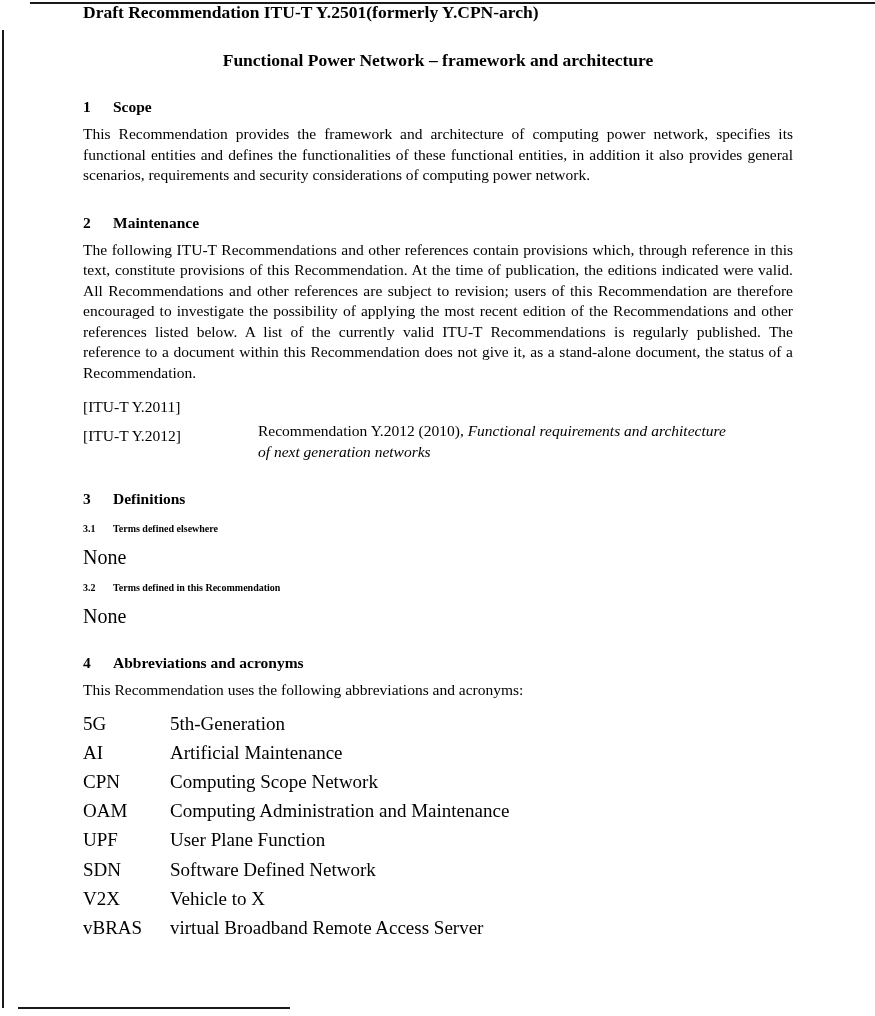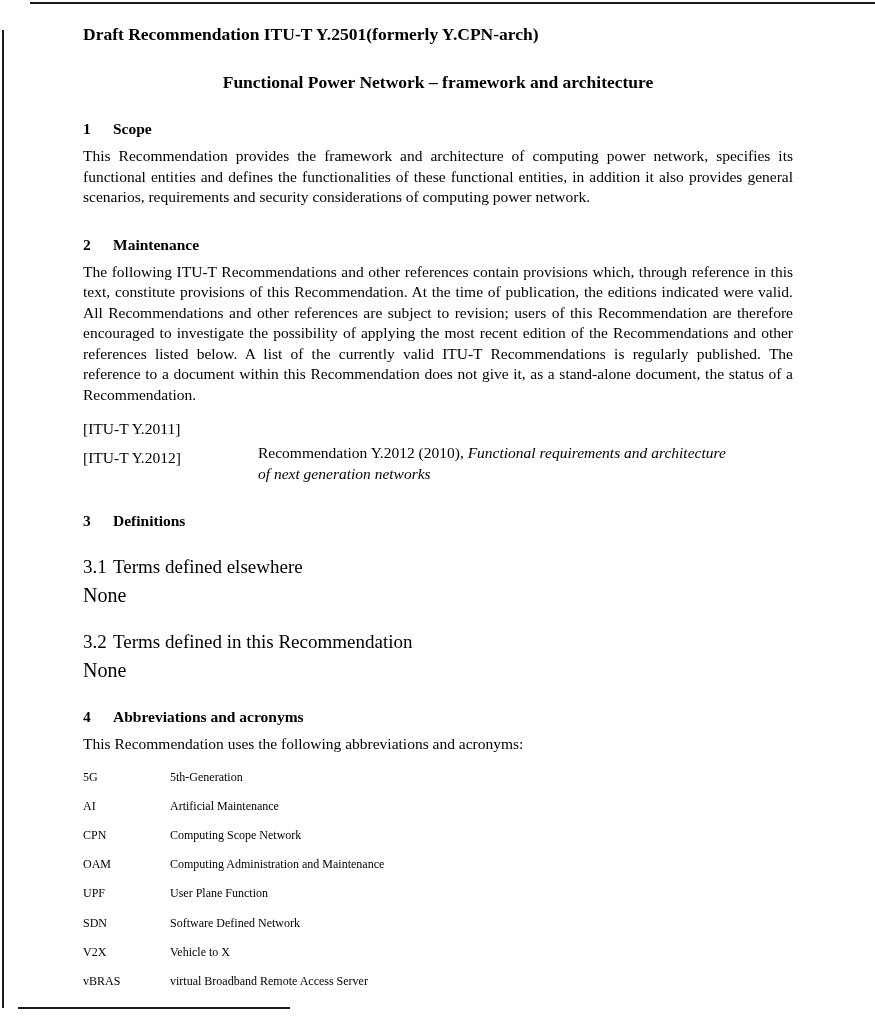--- a/index.html
+++ b/index.html
@@ -32,21 +32,20 @@
     position: absolute;
     left: 18px; top: 1007px;
     width: 272px; height: 2px;
     background: #1a1a1a;
   }
   .content {
     position: absolute;
     left: 83px;
     width: 710px;
     top: 0;
-    padding-top: 22px;
   }
   .doc-title {
     font-size: 17.5px;
     font-weight: bold;
     line-height: 24px;
   }
   .doc-subtitle {
     margin-top: 24px;
     font-size: 17.5px;
     font-weight: bold;
@@ -54,23 +53,23 @@
     text-align: center;
   }
   .h1 {
     margin-top: 24px;
     font-size: 15.5px;
     font-weight: bold;
     line-height: 21px;
   }
   .h1.sp26 { margin-top: 26px; }
   .h2 {
-    margin-top: 25px;
-    font-size: 19px;
-    font-weight: normal;
+    margin-top: 9px;
+    font-size: 10px;
+    font-weight: bold;
     line-height: 21px;
   }
   .sec-num {
     display: inline-block;
     min-width: 30px;
   }
   .body-p {
     margin-top: 7px;
     font-size: 15.5px;
     line-height: 20.5px;
@@ -93,21 +92,21 @@
     line-height: 29px;
   }
   .ref-desc { width: 475px; }
   .ref-desc.spaced { line-height: 29px; }
   .ref-desc.single { line-height: 20.5px; }
   .ref-entry + .ref-entry { margin-top: 0px; }
   .ref-title-italic { font-style: italic; }
   .abbr-list { margin-top: 8px; }
   .abbr-row {
     display: flex;
-    font-size: 12px;
+    font-size: 19px;
     line-height: 29.2px;
   }
   .abbr-term {
     width: 87px;
     flex: 0 0 87px;
   }
   .abbr-def { flex: 1; }
 </style>
 </head>
 <body>

